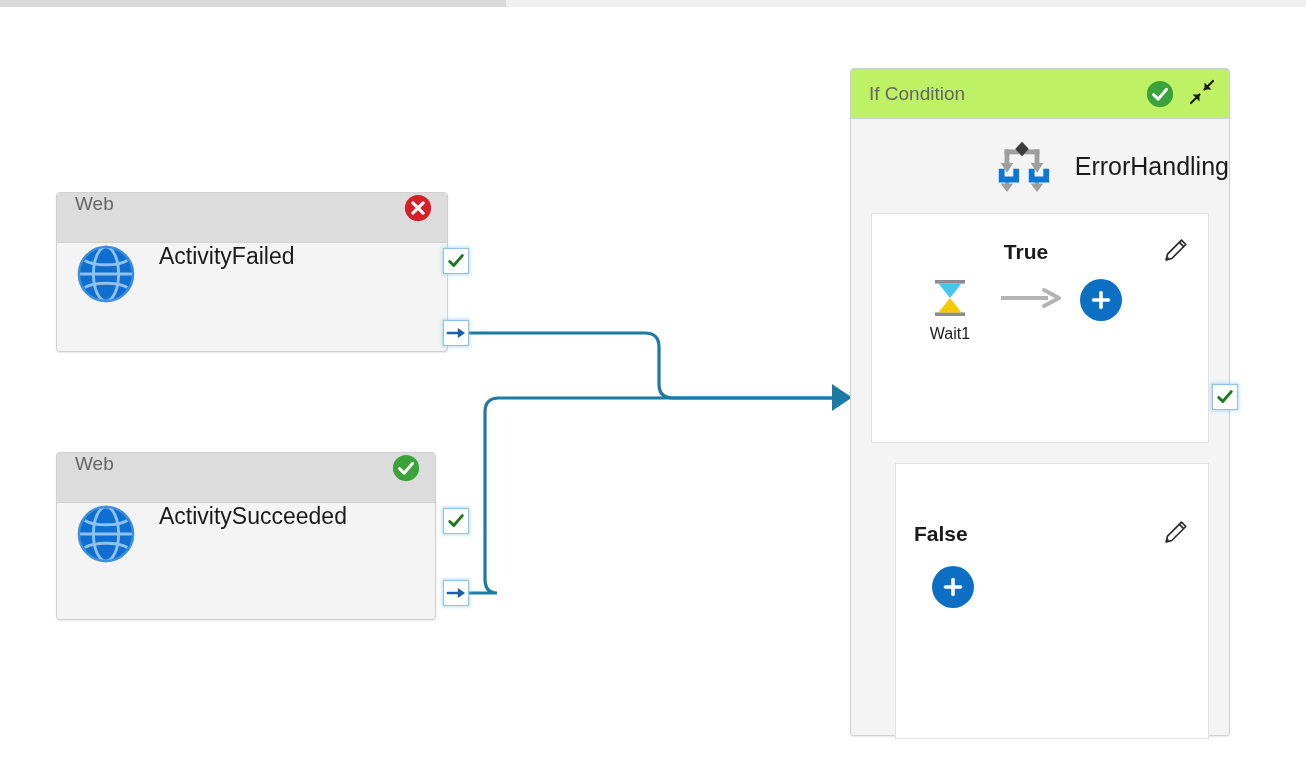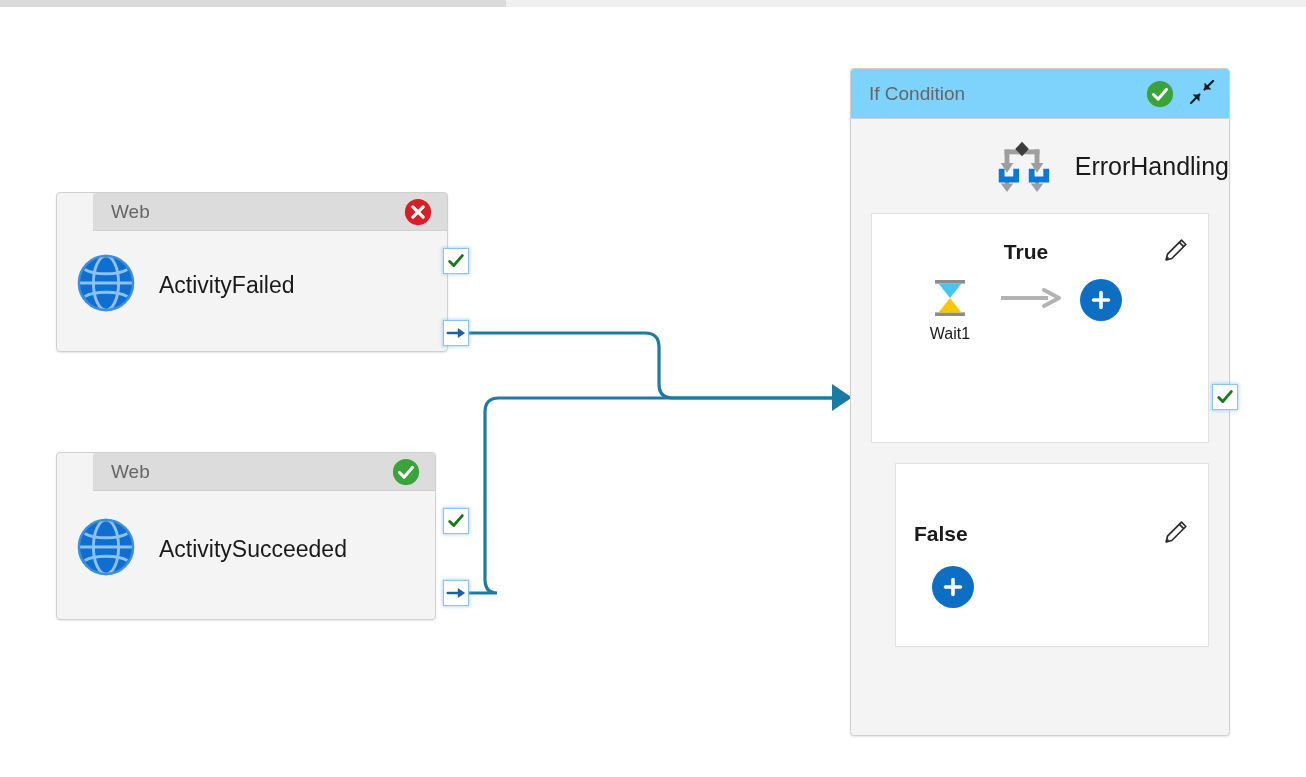--- a/index.html
+++ b/index.html
@@ -41,38 +41,36 @@
   
   .activity-card {
     position: absolute;
     background: #f4f4f4;
     border: 1px solid #d0d0d0;
     border-radius: 4px;
     box-shadow: 0 1px 2px rgba(0,0,0,0.10);
     box-sizing: border-box;
   }
   .card-header {
-    height: 38px;
+    height: 50px;
     background: #dcdcdc;
     border-bottom: 1px solid #d0d0d0;
     display: flex;
-    align-items: center;
     padding: 0 14px 0 18px;
     box-sizing: border-box;
     border-radius: 3px 3px 0 0;
-    margin-left: 36px;
   }
   .card-header-title {
     font-size: 19px;
     color: #666666;
     flex: 1;
   }
   .card-body {
     display: flex;
-    align-items: center;
+    align-items: flex-start;
     padding: 0 18px;
     height: calc(100% - 50px);
     box-sizing: border-box;
   }
   .card-label {
     font-size: 23px;
     color: #1a1a1a;
     margin-left: 22px;
   }
 
@@ -96,21 +94,21 @@
   .if-panel {
     position: absolute;
     background: #f4f4f4;
     border: 1px solid #d0d0d0;
     border-radius: 4px;
     box-shadow: 0 1px 2px rgba(0,0,0,0.10);
     box-sizing: border-box;
   }
   .if-header {
     height: 50px;
-    background: #7dd3fc;
+    background: #bef264;
     border-bottom: 1px solid #d0d0d0;
     display: flex;
     align-items: center;
     padding: 0 12px 0 18px;
     box-sizing: border-box;
     border-radius: 3px 3px 0 0;
   }
   .if-header-title {
     font-size: 19px;
     color: #666666;
@@ -353,21 +351,21 @@
           </svg>
         </span>
         <div class="add-btn">
           <svg width="22" height="22" viewBox="0 0 22 22">
             <path d="M11 3.5 V18.5 M3.5 11 H18.5" stroke="#ffffff" stroke-width="3.6" stroke-linecap="round"></path>
           </svg>
         </div>
       </div>
     </div>
 
-    <div class="branch-box" style="height:184px;margin-left:44px;">
+    <div class="branch-box" style="height:276px;margin-left:44px;">
       <div class="branch-head" style="padding-top:54px;">
         <span class="branch-label">False</span>
         <span class="icon-btn">
           <svg width="28" height="28" viewBox="0 0 28 28">
             <g fill="none" stroke="#2b2b2b" stroke-width="1.7" stroke-linejoin="round">
               <path d="M19.5 4.2 l4.3 4.3 -14 14 -5.6 1.3 1.3 -5.6 Z"></path>
               <line x1="17.4" y1="6.3" x2="21.7" y2="10.6"></line>
               <path d="M4.2 23.8 l2.3 -2.3"></path>
             </g>
           </svg>

